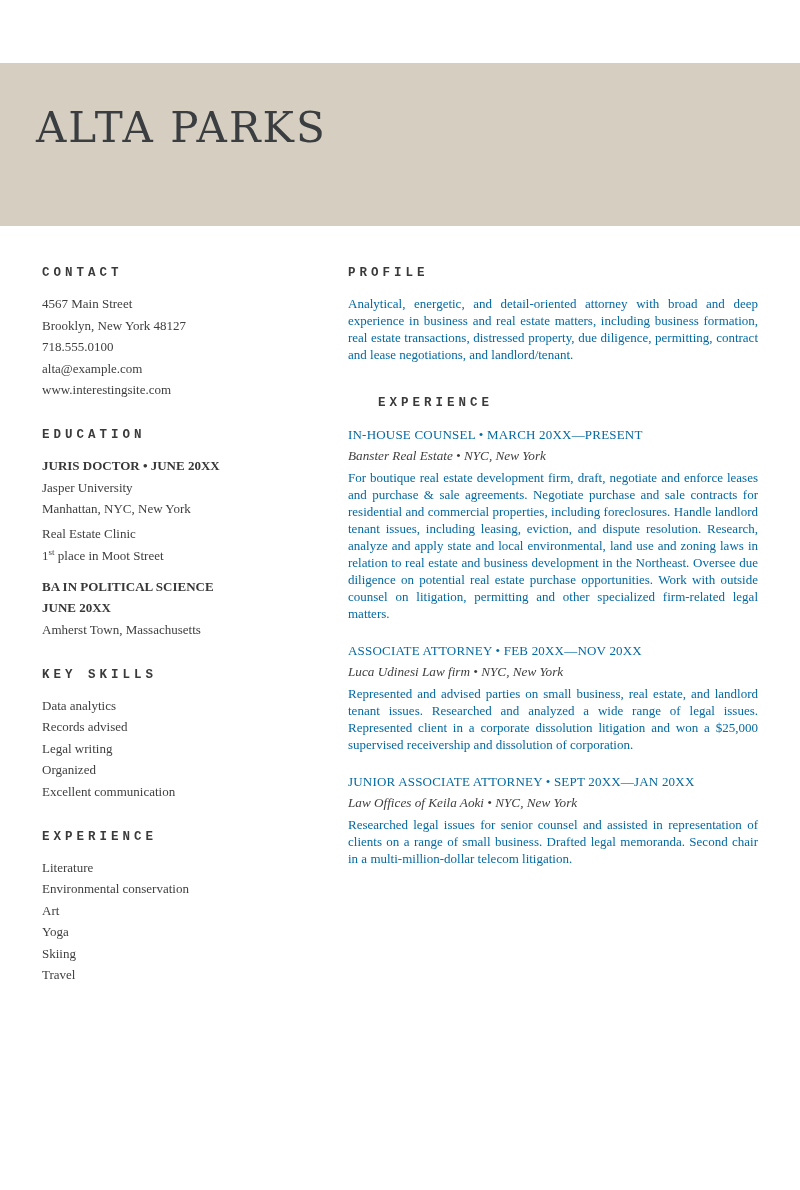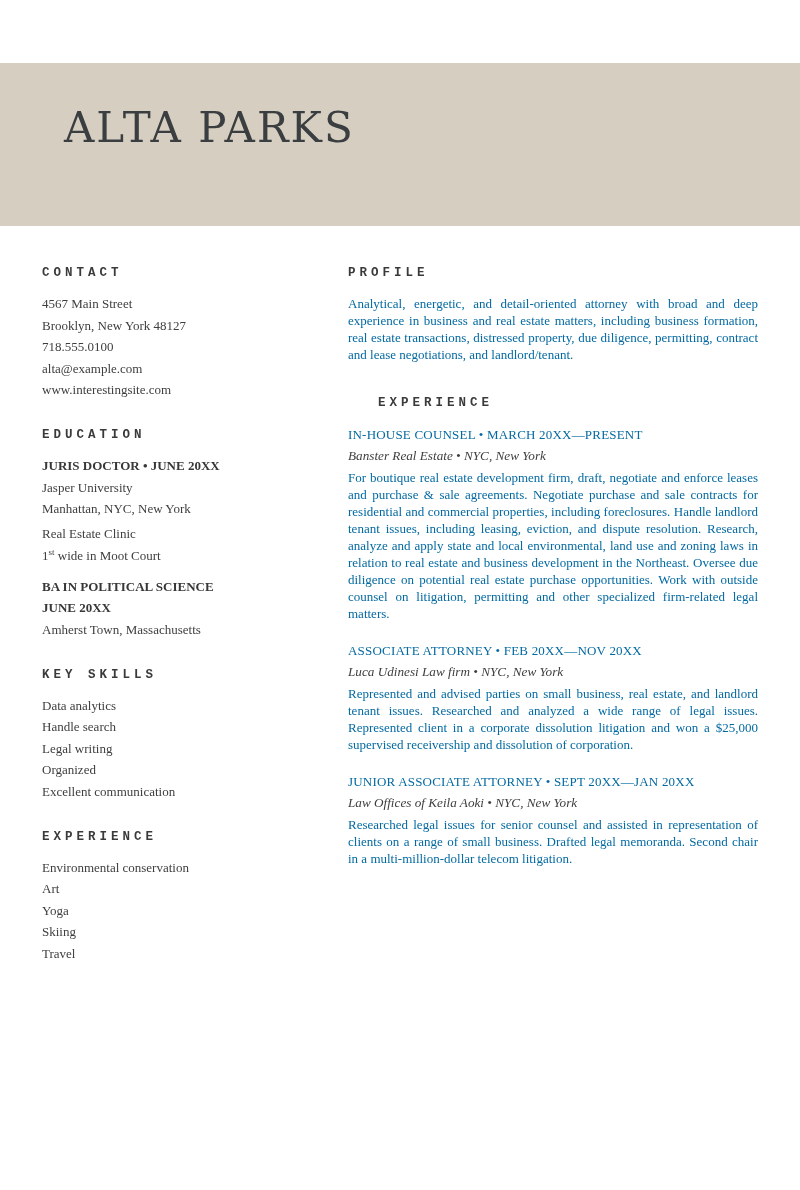--- a/index.html
+++ b/index.html
@@ -15,21 +15,21 @@
     overflow: hidden;
     position: relative;
   }
 
   
   .band {
     margin-top: 63px;
     height: 163px;
     background: #d6cfc1;
     box-sizing: border-box;
-    padding: 44px 0 0 64px;
+    padding: 44px 0 0 36px;
   }
   .candidate-name {
     font-family: "DejaVu Serif", serif;
     font-size: 42px;
     font-weight: 400;
     letter-spacing: 2px;
     color: #3b3e40;
     line-height: 1;
     margin: 0;
   }
@@ -139,41 +139,42 @@
     <section class="section">
       <h2 class="section-heading">EDUCATION</h2>
 
       <div class="edu-entry first">
         <div class="edu-title">JURIS DOCTOR • JUNE 20XX</div>
         <div class="edu-group">
           <div class="line">Jasper University</div>
           <div class="line">Manhattan, NYC, New York</div>
         </div>
         <div class="line">Real Estate Clinic</div>
-        <div class="line"><span>1</span><sup>st</sup><span> wide in Moot Court</span></div>
+        <div class="line"><span>1</span><sup>st</sup><span> place in Moot Street</span></div>
       </div>
 
       <div class="edu-entry">
         <div class="edu-title">BA IN POLITICAL SCIENCE</div>
         <div class="edu-title">JUNE 20XX</div>
         <div class="line">Amherst Town, Massachusetts</div>
       </div>
     </section>
 
     <section class="section">
       <h2 class="section-heading">KEY SKILLS</h2>
       <div class="line">Data analytics</div>
-      <div class="line">Handle search</div>
+      <div class="line">Records advised</div>
       <div class="line">Legal writing</div>
       <div class="line">Organized</div>
       <div class="line">Excellent communication</div>
     </section>
 
     <section class="section">
       <h2 class="section-heading">EXPERIENCE</h2>
+      <div class="line">Literature</div>
       <div class="line">Environmental conservation</div>
       <div class="line">Art</div>
       <div class="line">Yoga</div>
       <div class="line">Skiing</div>
       <div class="line">Travel</div>
     </section>
 
   </div>
 
   <div class="col-right">

